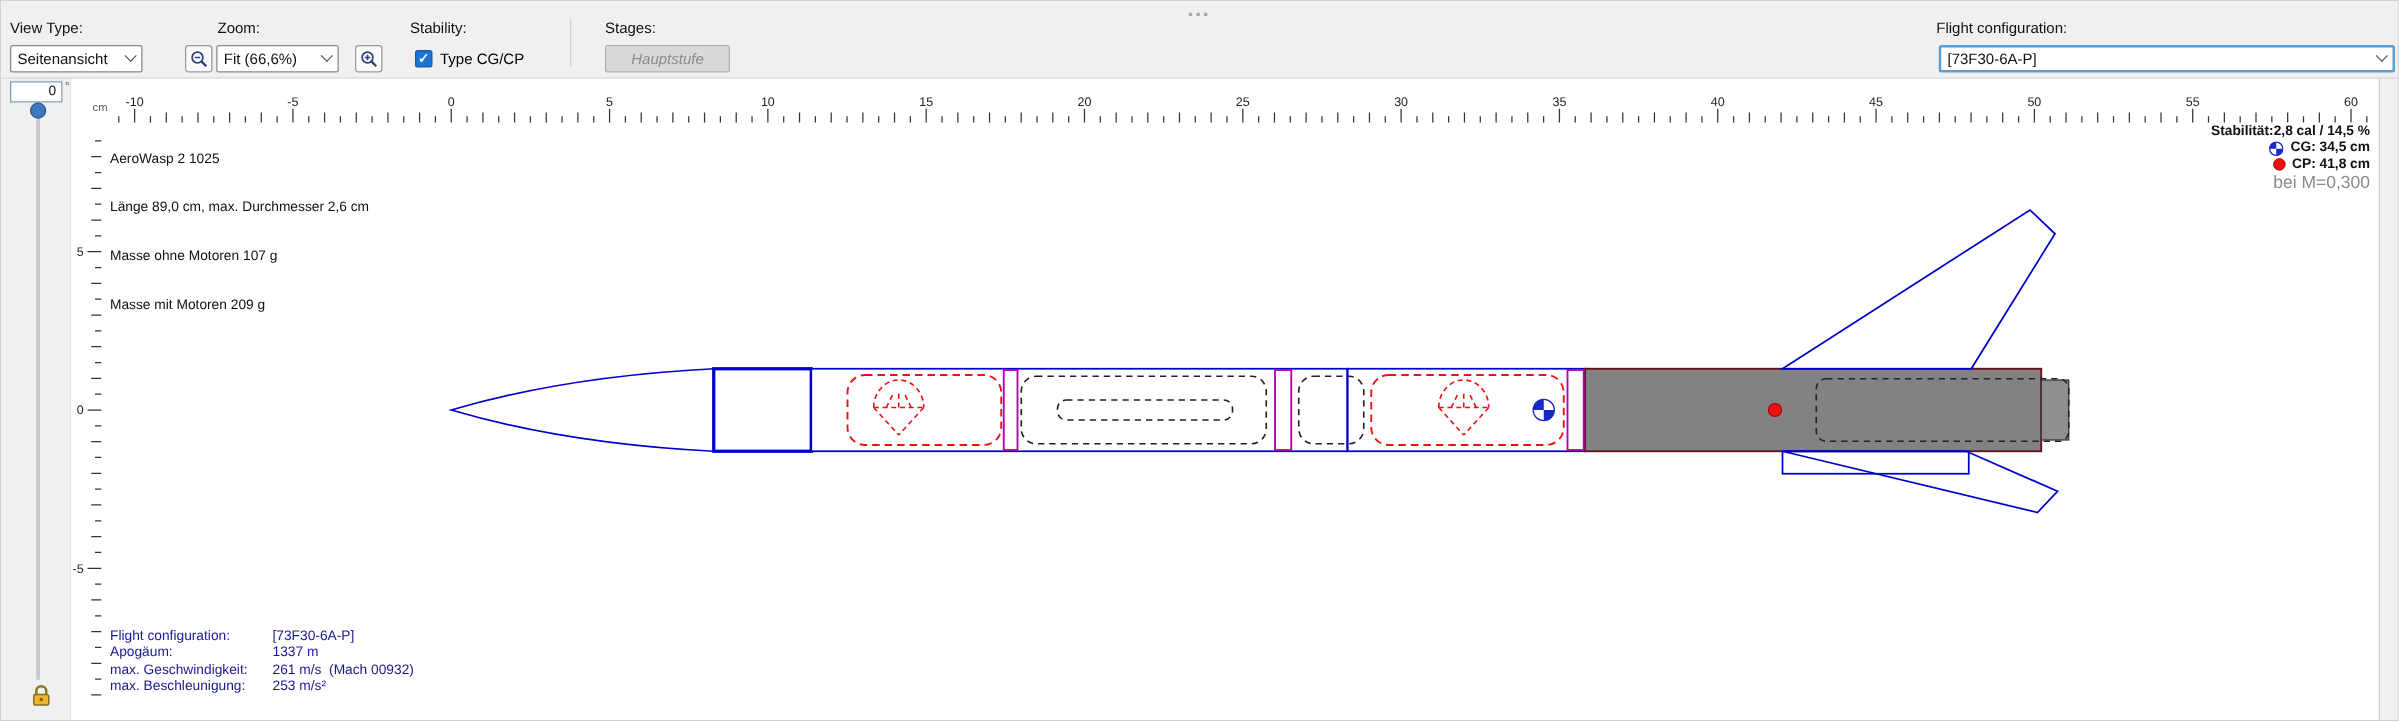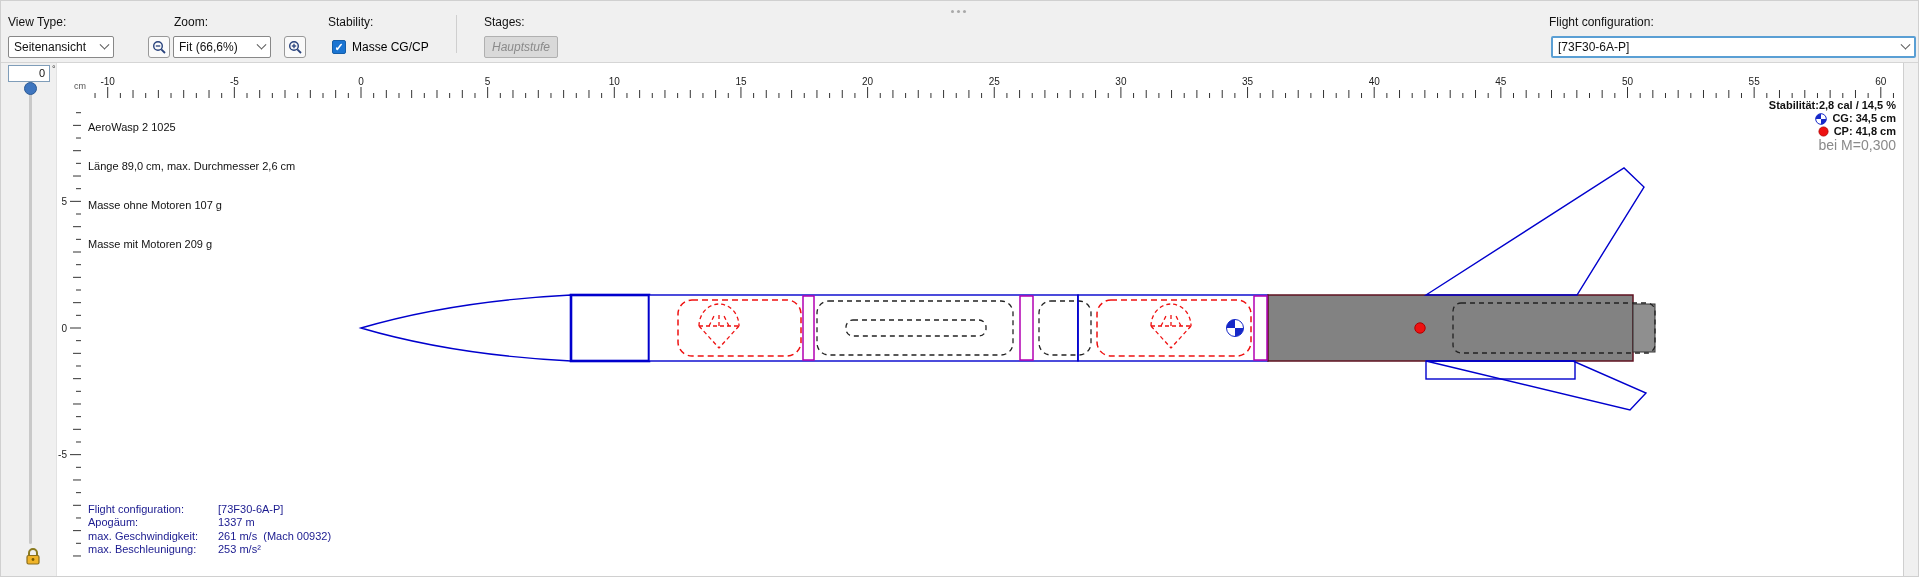--- a/index.html
+++ b/index.html
@@ -17,21 +17,21 @@
          display:flex;align-items:center;font-size:12px;color:#111;padding:0 5px;cursor:default;}
   .combo .chev{margin-left:auto;width:7px;height:7px;border-right:1.6px solid #555;border-bottom:1.6px solid #555;
          transform:rotate(45deg) translate(-2px,-2px);}
   .combo.focused{border:2px solid var(--c-focus);}
   .sqbtn{position:absolute;top:35px;width:22px;height:22px;background:#fafafa;border:1px solid #999;border-radius:3px;
          display:flex;align-items:center;justify-content:center;}
   .chkrow{position:absolute;left:331px;top:39px;display:flex;align-items:center;gap:6px;}
   .chk{width:14px;height:14px;background:#1a74d2;border:1px solid #155ea8;border-radius:2px;color:#fff;
        font-size:11px;line-height:12px;text-align:center;font-weight:bold;}
   .vsep{position:absolute;left:455px;top:14px;width:1px;height:38px;background:#cfcfcf;}
-  .stagebtn{position:absolute;left:483px;top:35px;width:74px;height:22px;background:#d9d9d9;border:1px solid #b0b0b0;
+  .stagebtn{position:absolute;left:483px;top:35px;width:100px;height:22px;background:#d9d9d9;border:1px solid #b0b0b0;
        border-radius:2px;color:#8a8a8a;font-style:italic;font-size:12px;display:flex;align-items:center;justify-content:center;}
   .dots{position:absolute;left:950px;top:9px;width:3px;height:3px;border-radius:50%;background:#a9a9a9;
         box-shadow:6px 0 0 #a9a9a9,12px 0 0 #a9a9a9;}
 
   
   .leftbar{position:absolute;left:0;top:62px;width:56px;height:515px;background:var(--c-toolbar);border-right:1px solid #e2e2e2;}
   .spin{position:absolute;left:7px;top:2px;width:42px;height:17px;background:#fff;border:1px solid #7f9db9;
         font-size:11px;text-align:right;padding:1px 4px 0 0;color:#111;}
   .deg{position:absolute;left:51px;top:1px;font-size:9px;color:#333;}
   .slider-track{position:absolute;left:28px;top:24px;width:3px;height:457px;background:#c9c9c9;border-radius:2px;}
@@ -94,21 +94,21 @@
         <circle cx="6" cy="6" r="4.3" fill="none" stroke="#28427c" stroke-width="1.4"></circle>
         <line x1="9.3" y1="9.3" x2="13" y2="13" stroke="#28427c" stroke-width="1.8"></line>
         <line x1="3.8" y1="6" x2="8.2" y2="6" stroke="#28427c" stroke-width="1.3"></line>
         <line x1="6" y1="3.8" x2="6" y2="8.2" stroke="#28427c" stroke-width="1.3"></line>
       </svg>
     </div>
 
     <div class="tlabel" style="left:327px">Stability:</div>
     <div class="chkrow">
       <div class="chk">✓</div>
-      <span style="font-size:12px">Masse CG/CP</span>
+      <span style="font-size:12px">Type CG/CP</span>
     </div>
 
     <div class="vsep"></div>
 
     <div class="tlabel" style="left:483px">Stages:</div>
     <div class="stagebtn">Hauptstufe</div>
 
     <div class="tlabel" style="left:1548px">Flight configuration:</div>
     <div class="combo focused" style="left:1550px;width:365px">
       <span>[73F30-6A-P]</span>

